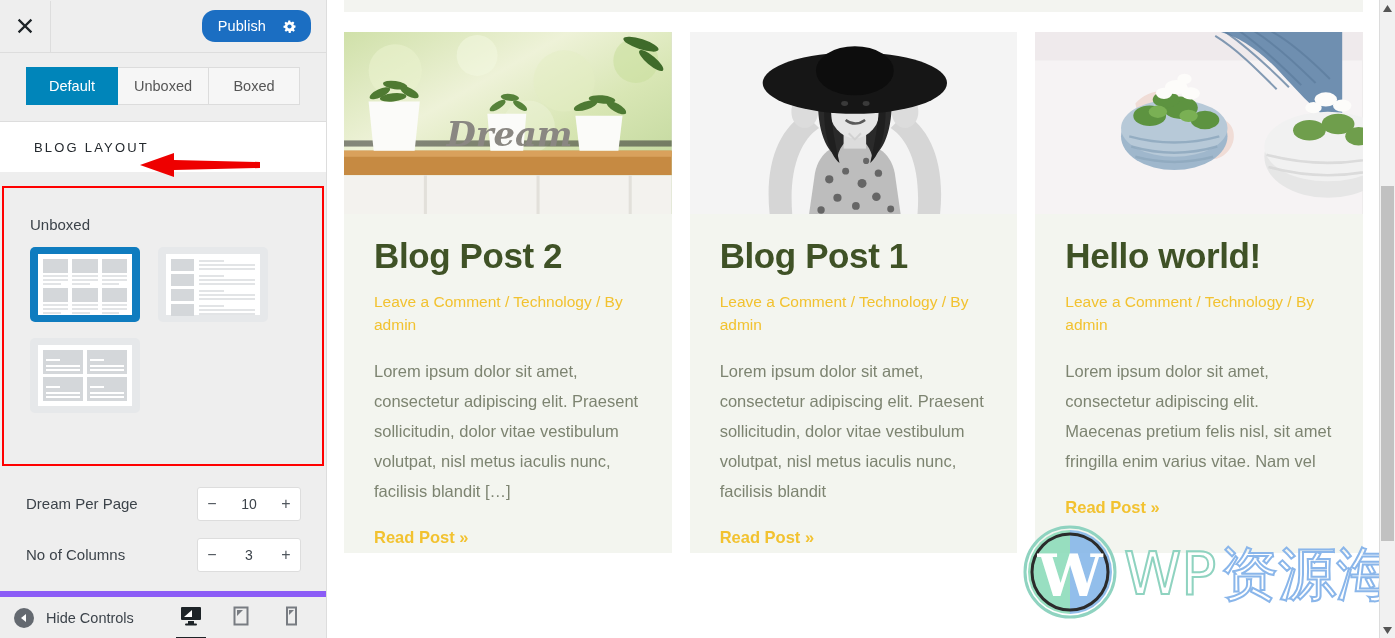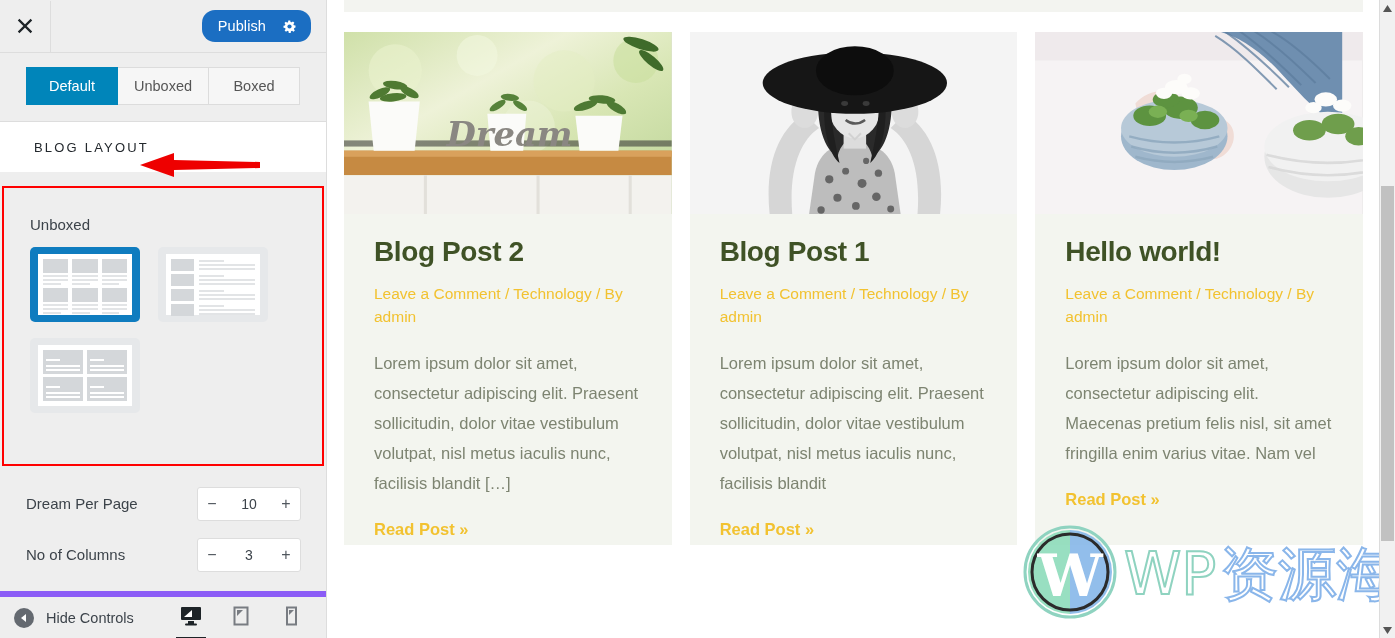--- a/index.html
+++ b/index.html
@@ -329,21 +329,21 @@
   }
   .post-thumb {
     width: 100%;
     height: 182px;
     overflow: hidden;
     position: relative;
     background: #ddd;
   }
   .post-body { padding: 22px 30px 0 30px; }
   .post-title {
-    font-size: 28px;
+    font-size: 35px;
     line-height: 1.12;
     font-weight: bold;
     color: #3f5226;
     margin: 0 0 16px 0;
     letter-spacing: -0.4px;
   }
   .post-meta {
     font-size: 15.5px;
     line-height: 1.45;
     color: #f2c230;

